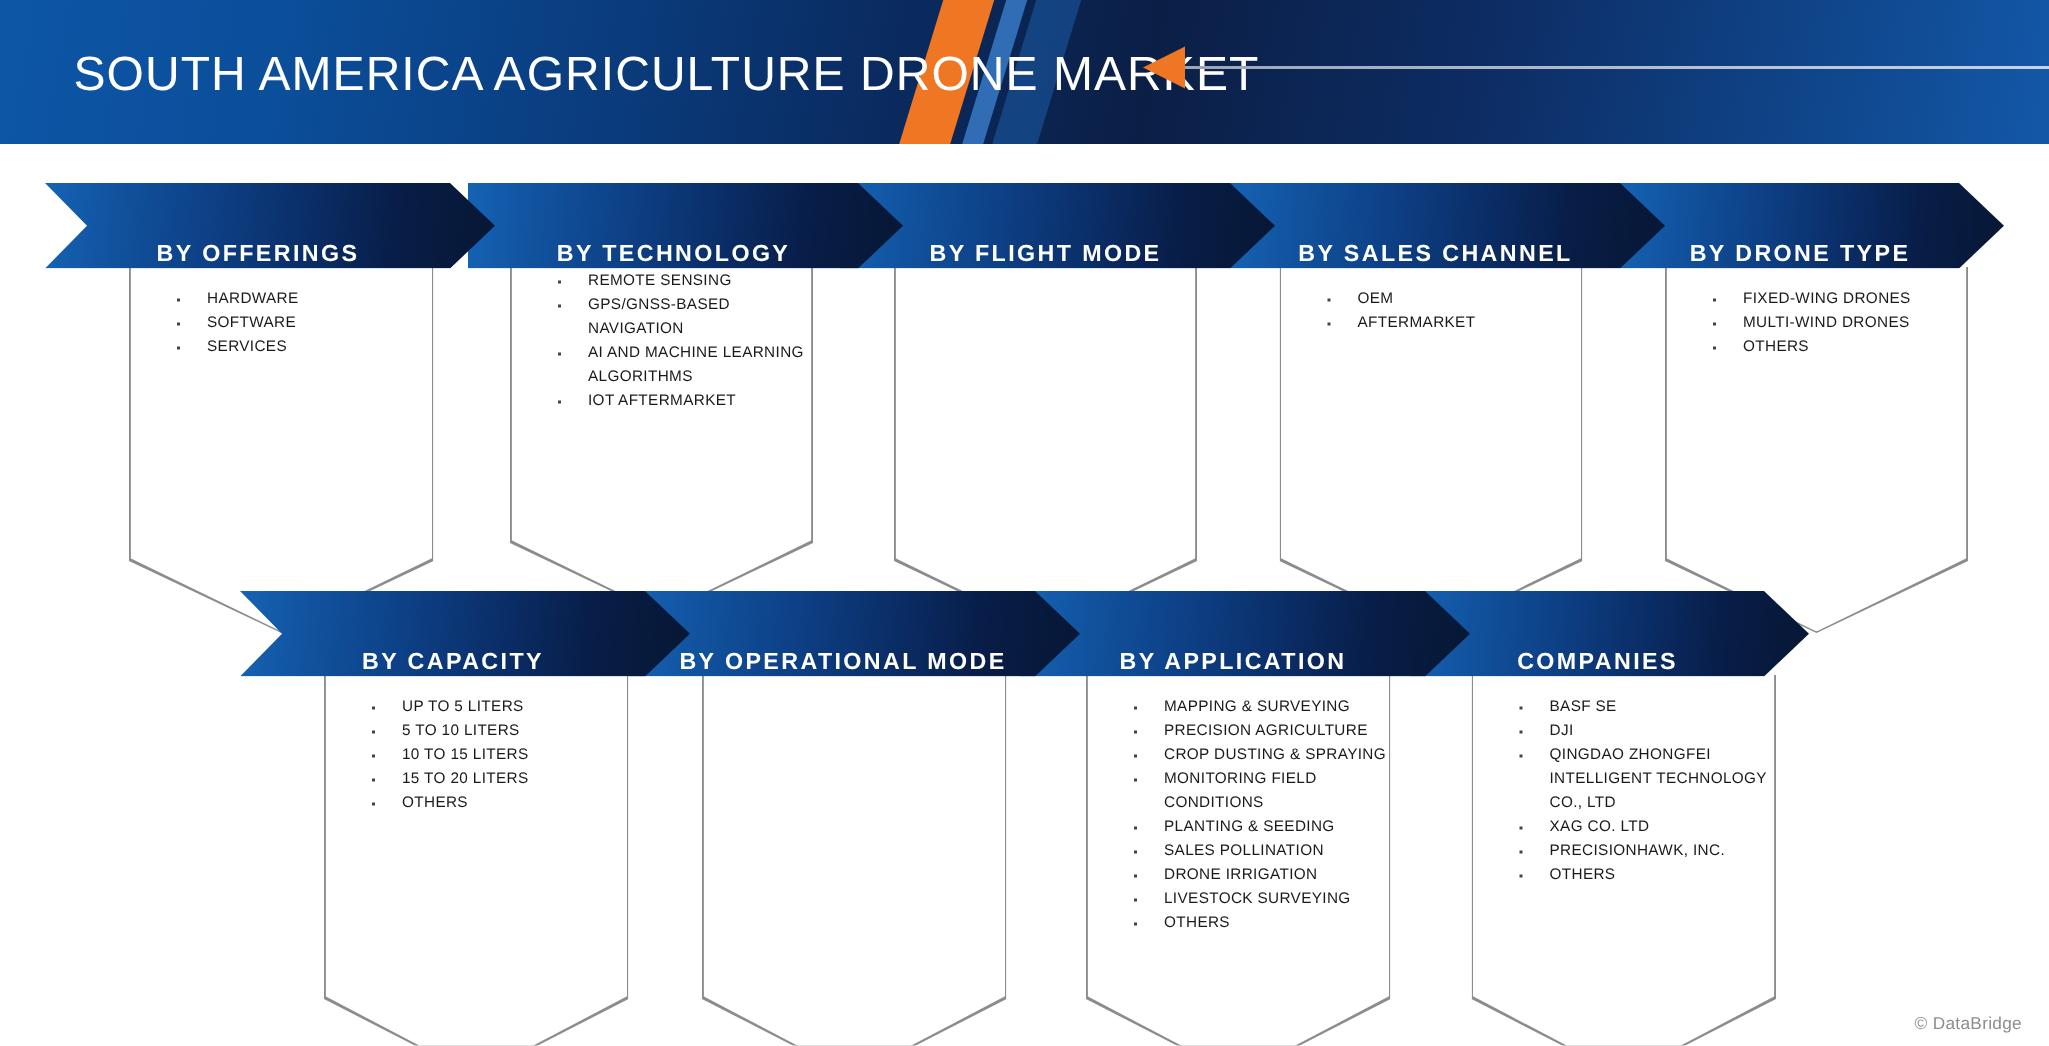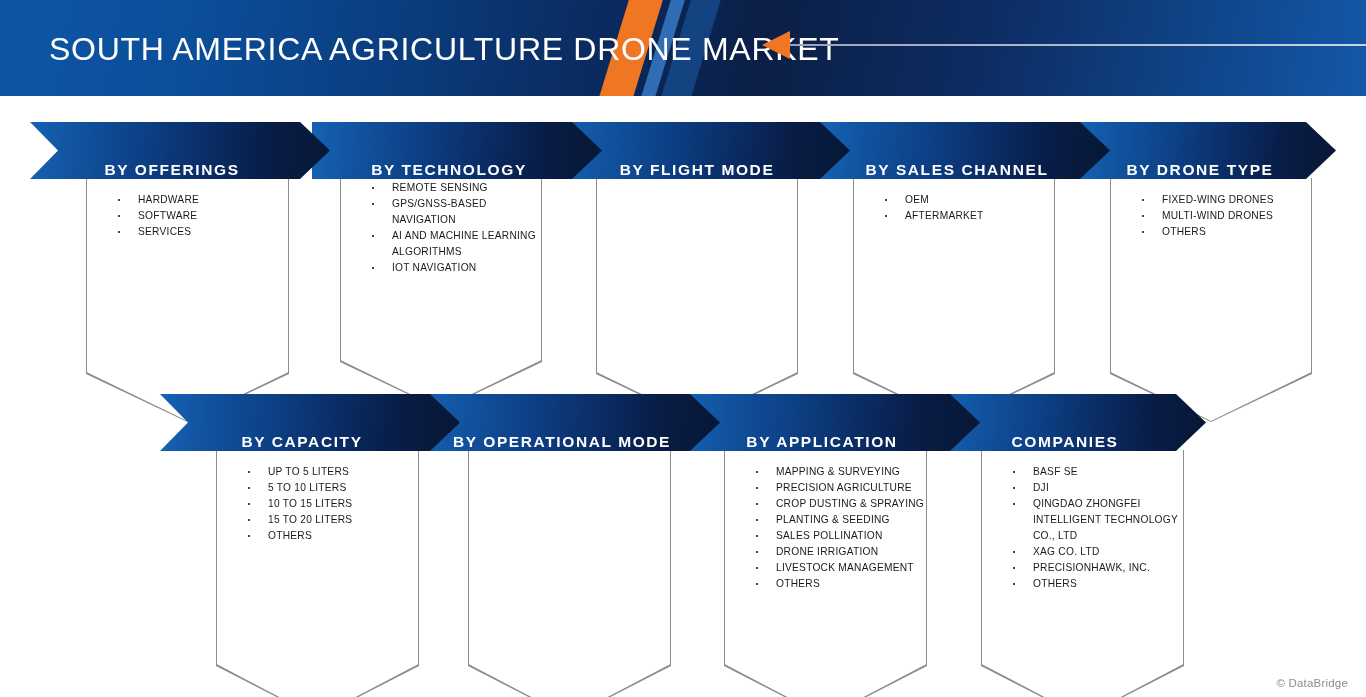--- a/index.html
+++ b/index.html
@@ -184,21 +184,21 @@
         <li>SERVICES</li>
       </ul>
     </div>
     <div class="card" style="left: 340px; top: 44px; width: 202px; height: 244px;">
       <div class="card-shape" style="--sh: 80.33%;"></div>
       <div class="card-inner" style="--shi: 79.92%;"></div>
       <ul class="bullets">
         <li>REMOTE SENSING</li>
         <li>GPS/GNSS-BASED NAVIGATION</li>
         <li>AI AND MACHINE LEARNING ALGORITHMS</li>
-        <li>IOT NAVIGATION</li>
+        <li>IOT AFTERMARKET</li>
       </ul>
     </div>
     <div class="card" style="left: 596px; top: 56px; width: 202px; height: 244px;">
       <div class="card-shape" style="--sh: 80.33%;"></div>
       <div class="card-inner" style="--shi: 79.92%;"></div>
     </div>
     <div class="card" style="left: 853px; top: 56px; width: 202px; height: 244px;">
       <div class="card-shape" style="--sh: 80.33%;"></div>
       <div class="card-inner" style="--shi: 79.92%;"></div>
       <ul class="bullets">
@@ -248,24 +248,25 @@
       <div class="card-shape" style="--sh: 80.60%;"></div>
       <div class="card-inner" style="--shi: 80.22%;"></div>
     </div>
     <div class="card" style="left: 724px; top: 56px; width: 203px; height: 268px;">
       <div class="card-shape" style="--sh: 80.60%;"></div>
       <div class="card-inner" style="--shi: 80.22%;"></div>
       <ul class="bullets">
         <li>MAPPING &amp; SURVEYING</li>
         <li>PRECISION AGRICULTURE</li>
         <li>CROP DUSTING &amp; SPRAYING</li>
+        <li>MONITORING FIELD CONDITIONS</li>
         <li>PLANTING &amp; SEEDING</li>
         <li>SALES POLLINATION</li>
         <li>DRONE IRRIGATION</li>
-        <li>LIVESTOCK MANAGEMENT</li>
+        <li>LIVESTOCK SURVEYING</li>
         <li>OTHERS</li>
       </ul>
     </div>
     <div class="card" style="left: 981px; top: 56px; width: 203px; height: 268px;">
       <div class="card-shape" style="--sh: 80.60%;"></div>
       <div class="card-inner" style="--shi: 80.22%;"></div>
       <ul class="bullets">
         <li>BASF SE</li>
         <li>DJI</li>
         <li>QINGDAO ZHONGFEI INTELLIGENT TECHNOLOGY CO., LTD</li>

